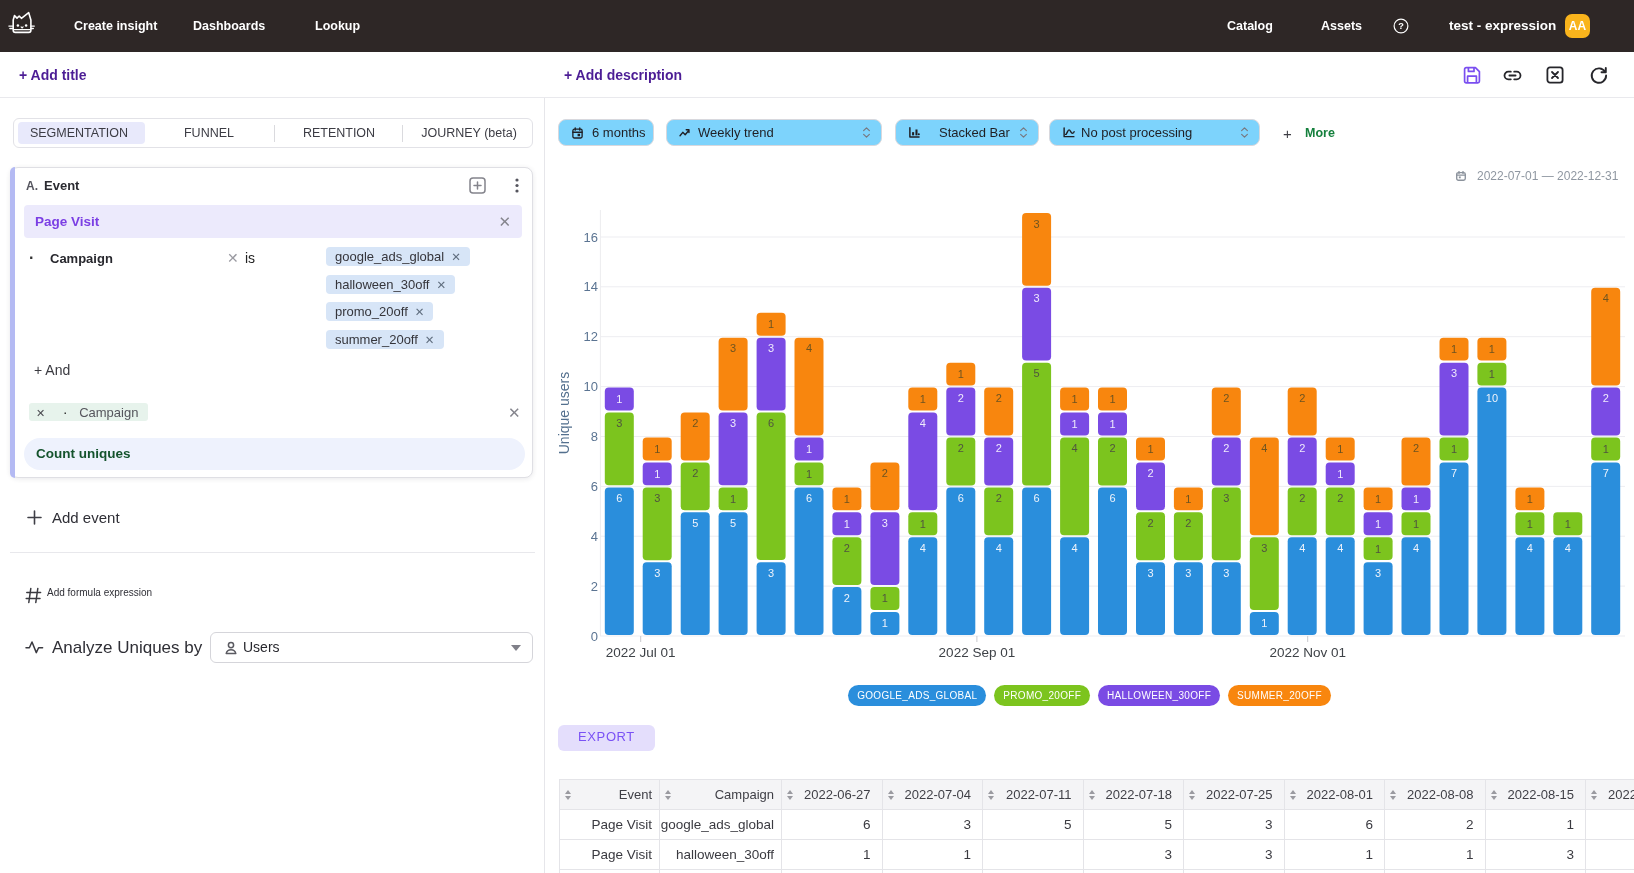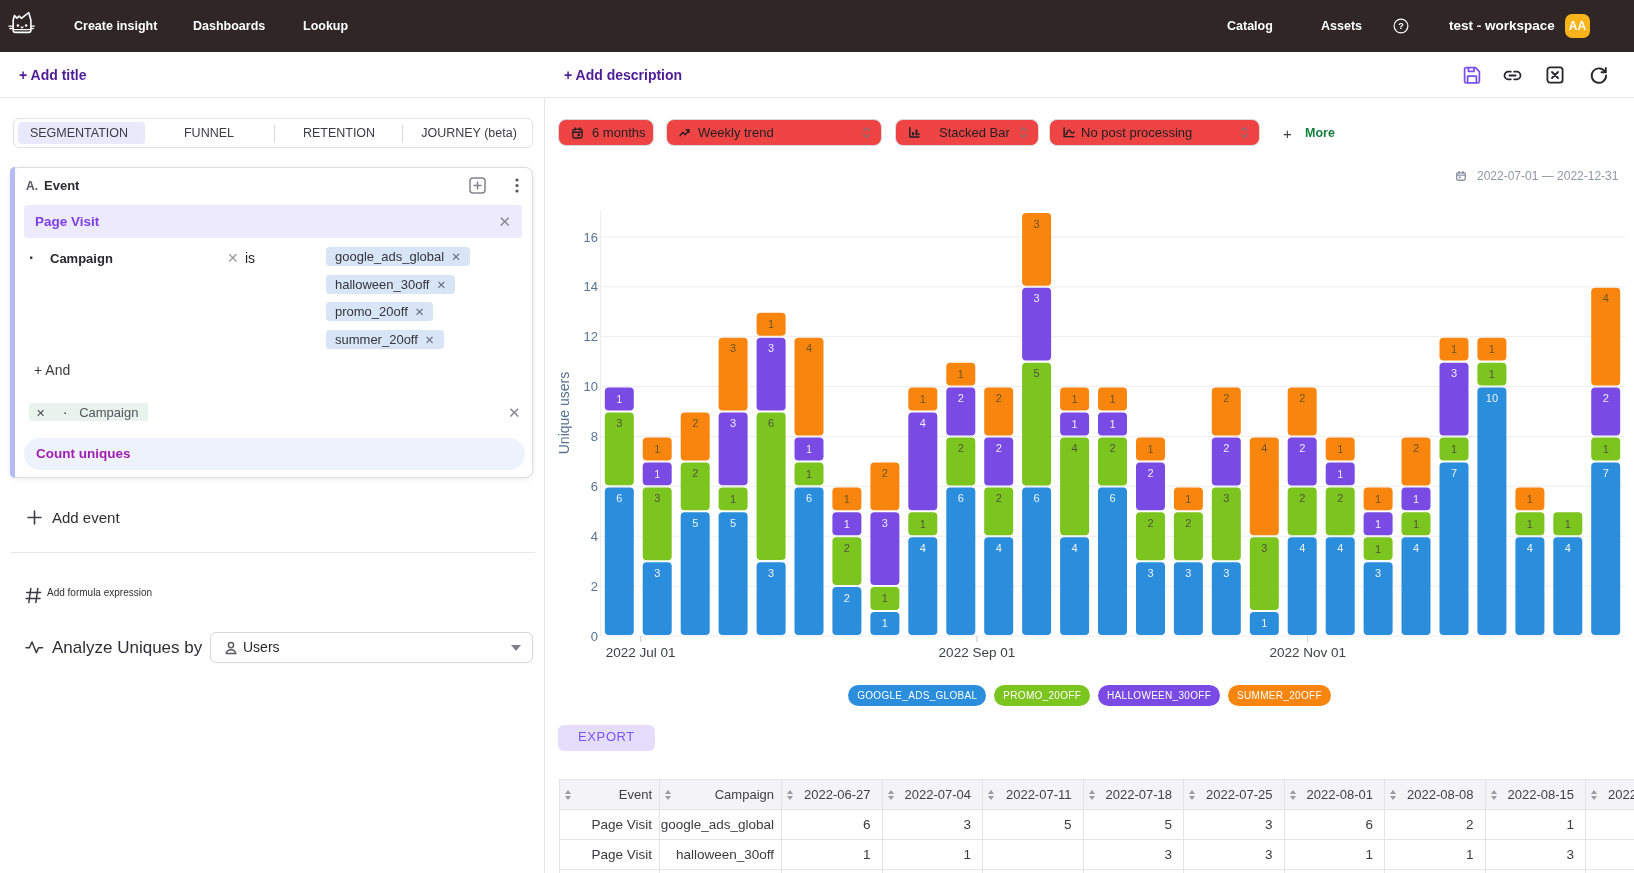--- a/index.html
+++ b/index.html
@@ -24,23 +24,23 @@
   .tabdiv { position:absolute; top:6px; height:17px; width:1px; background:#dadade; }
   #card { position:absolute; left:10px; top:69px; width:523px; height:311px; background:#fff; border:1px solid #dfdfe4;
     border-radius:8px; box-shadow:0 1px 5px rgba(40,40,60,0.10); }
   #stripe { position:absolute; left:-1px; top:-1px; width:5px; height:311px; background:#b4baf3; border-radius:8px 0 0 8px; }
   .xmark { color:#85858d; font-size:15px; }
   #pv { position:absolute; left:13px; top:37px; width:498px; height:33px; background:#eceafc; border-radius:4px; }
   .chip { position:absolute; left:315px; height:19px; background:#d7e5f7; border-radius:4px; font-size:13px; color:#35353b;
     line-height:19px; padding:0 9px; white-space:nowrap; }
   .chipx { color:#5f6d7e; font-size:11.5px; padding-left:7px; }
   #cu { position:absolute; left:13px; top:270px; width:501px; height:32px; background:#eef2fd; border-radius:16px;
-    line-height:32px; font-size:13.5px; font-weight:bold; color:#a21caf; padding-left:12px; }
-  
-  .tbtn { position:absolute; top:119px; height:27px; border:1px solid #d8d8dd; border-radius:8px; background:#ef4444;
+    line-height:32px; font-size:13.5px; font-weight:bold; color:#14532d; padding-left:12px; }
+  
+  .tbtn { position:absolute; top:119px; height:27px; border:1px solid #d8d8dd; border-radius:8px; background:#7dd3fc;
     font-size:13px; color:#1f1f24; display:flex; align-items:center; }
   
   #legend { position:absolute; left:545px; top:685px; width:1089px; display:flex; justify-content:center; gap:8px; }
   .pill { height:21px; line-height:21px; border-radius:11px; color:#fff; font-size:10px; padding:0 9px; letter-spacing:0.3px; }
   
   #export { position:absolute; left:558px; top:725px; width:97px; height:26px; background:#e4defc; border-radius:6px;
     color:#7a52f5; font-size:13px; letter-spacing:0.6px; text-align:center; line-height:24px; }
   
   #tbl { position:absolute; left:559px; top:779px; }
   table { border-collapse:collapse; table-layout:fixed; width:1127px; }
@@ -59,28 +59,28 @@
 <div id="hdr">
   <svg class="abs" style="left:8px;top:11px" width="27" height="24" viewBox="0 0 27 24">
     <path d="M5.2 19.3 V9 L6.5 4.6 L9 7.1 L11.2 5 L13.4 7.3 L20.7 1.7 L22.9 9 V19.3 Q22.9 21.4 20.8 21.4 H7.3 Q5.2 21.4 5.2 19.3 Z" fill="none" stroke="#fff" stroke-width="1.6" stroke-linejoin="round" stroke-linecap="round"></path>
     <path d="M5.2 15.1 H0.9 M5.2 17.5 H1.9 M22.9 15.1 H26.3 M22.9 17.5 H25.3 M6.3 18.6 H21.8" fill="none" stroke="#fff" stroke-width="1.4" stroke-linecap="round"></path>
     <circle cx="9.9" cy="14.4" r="1.25" fill="#fff"></circle>
     <circle cx="18.1" cy="14.4" r="1.25" fill="#fff"></circle>
     <path d="M13.1 15.9 l1 1 l1 -1" fill="none" stroke="#fff" stroke-width="1.2" stroke-linecap="round"></path>
   </svg>
   <div class="nav" style="left:74px">Create insight</div>
   <div class="nav" style="left:193px">Dashboards</div>
-  <div class="nav" style="left:303px">Lookup</div>
+  <div class="nav" style="left:315px">Lookup</div>
   <div class="nav" style="left:1227px">Catalog</div>
   <div class="nav" style="left:1321px">Assets</div>
   <svg class="abs" style="left:1393px;top:18px" width="16" height="16" viewBox="0 0 20 20">
     <circle cx="10" cy="10" r="8.6" fill="none" stroke="#fff" stroke-width="1.5"></circle>
     <text x="10" y="14.2" text-anchor="middle" font-size="11.5" font-weight="bold" fill="#fff">?</text>
   </svg>
-  <div class="nav" style="left:1449px;font-size:13.5px">test - workspace</div>
+  <div class="nav" style="left:1449px;font-size:13.5px">test - expression</div>
   <div id="avatar">AA</div>
 </div>
 
 <div id="row2">
   <div class="ghost" style="left:19px">+ Add title</div>
   <div class="ghost" style="left:564px">+ Add description</div>
   <svg class="abs" style="left:1463px;top:14px" width="18" height="18" viewBox="0 0 18 18">
     <path d="M3.2 1.6 h9.2 l4 4 v9.6 a1.6 1.6 0 0 1 -1.6 1.6 h-11.6 a1.6 1.6 0 0 1 -1.6 -1.6 v-12 a1.6 1.6 0 0 1 1.6 -1.6 Z" fill="none" stroke="#7a4ef0" stroke-width="1.7" stroke-linejoin="round"></path>
     <path d="M5.4 1.8 v3.6 h5.6 v-3.6 M4.6 16.6 v-6.4 h8.8 v6.4" fill="none" stroke="#7a4ef0" stroke-width="1.7" stroke-linejoin="round"></path>
   </svg>

